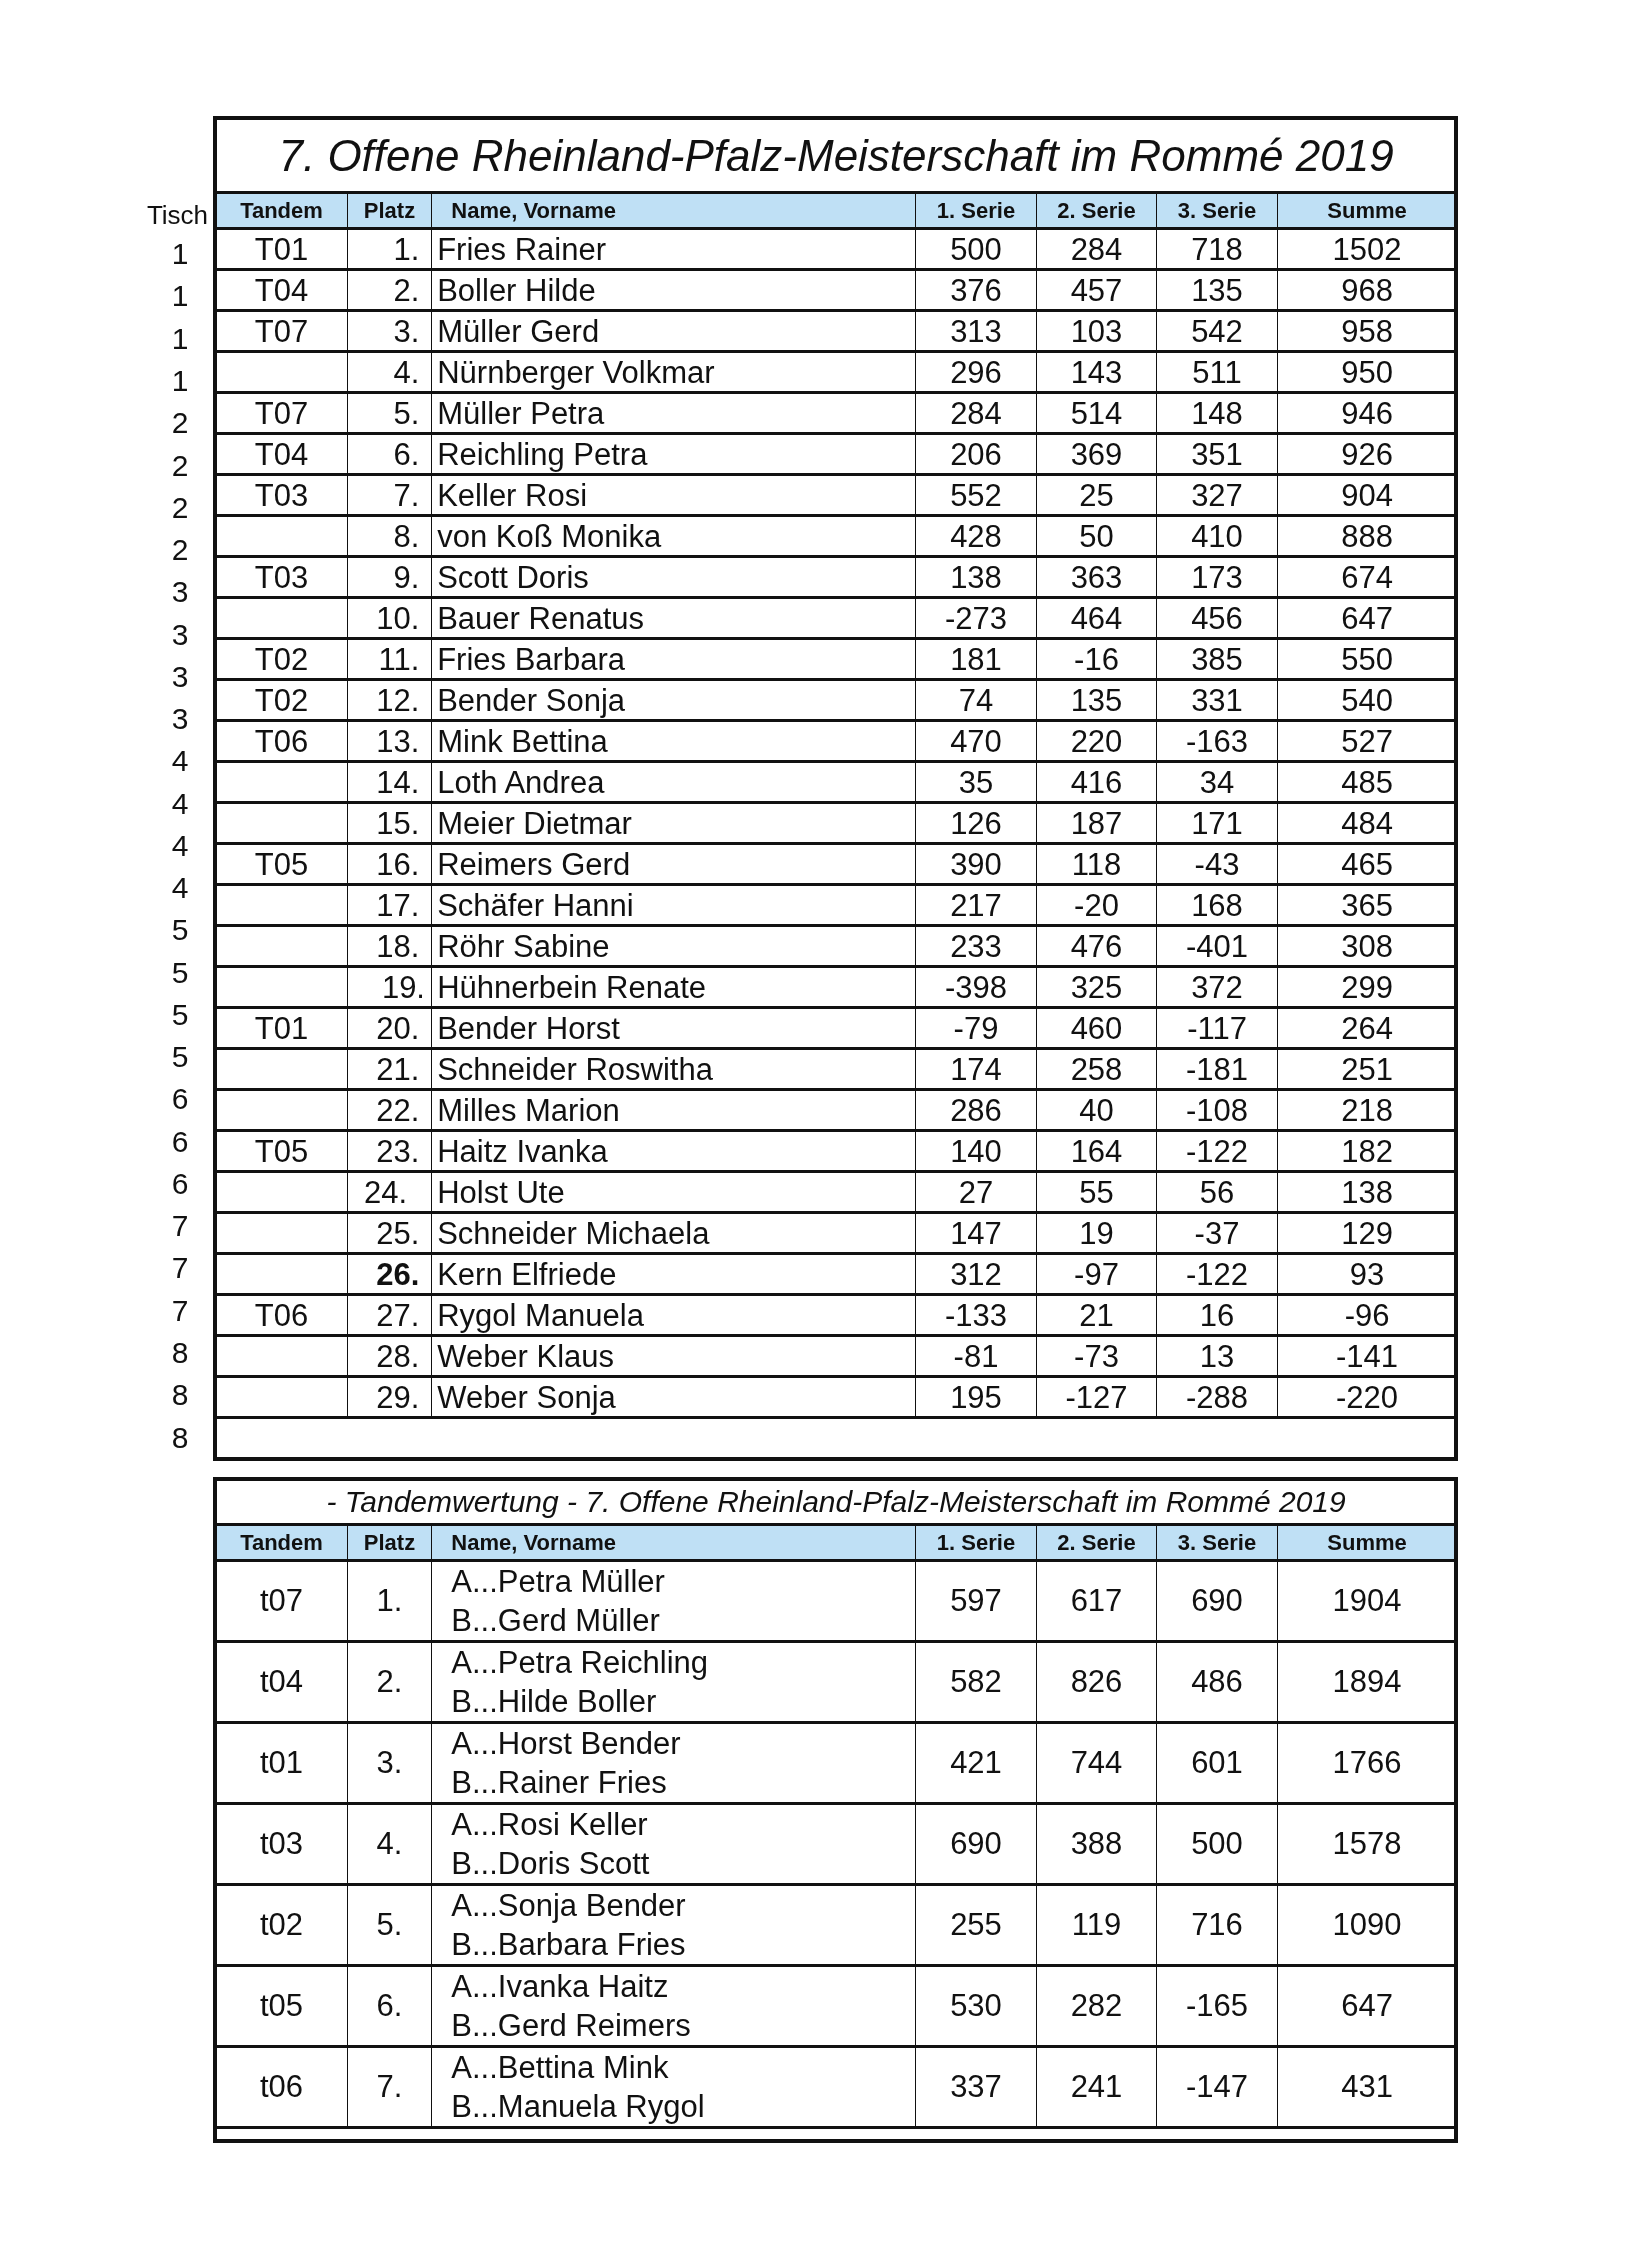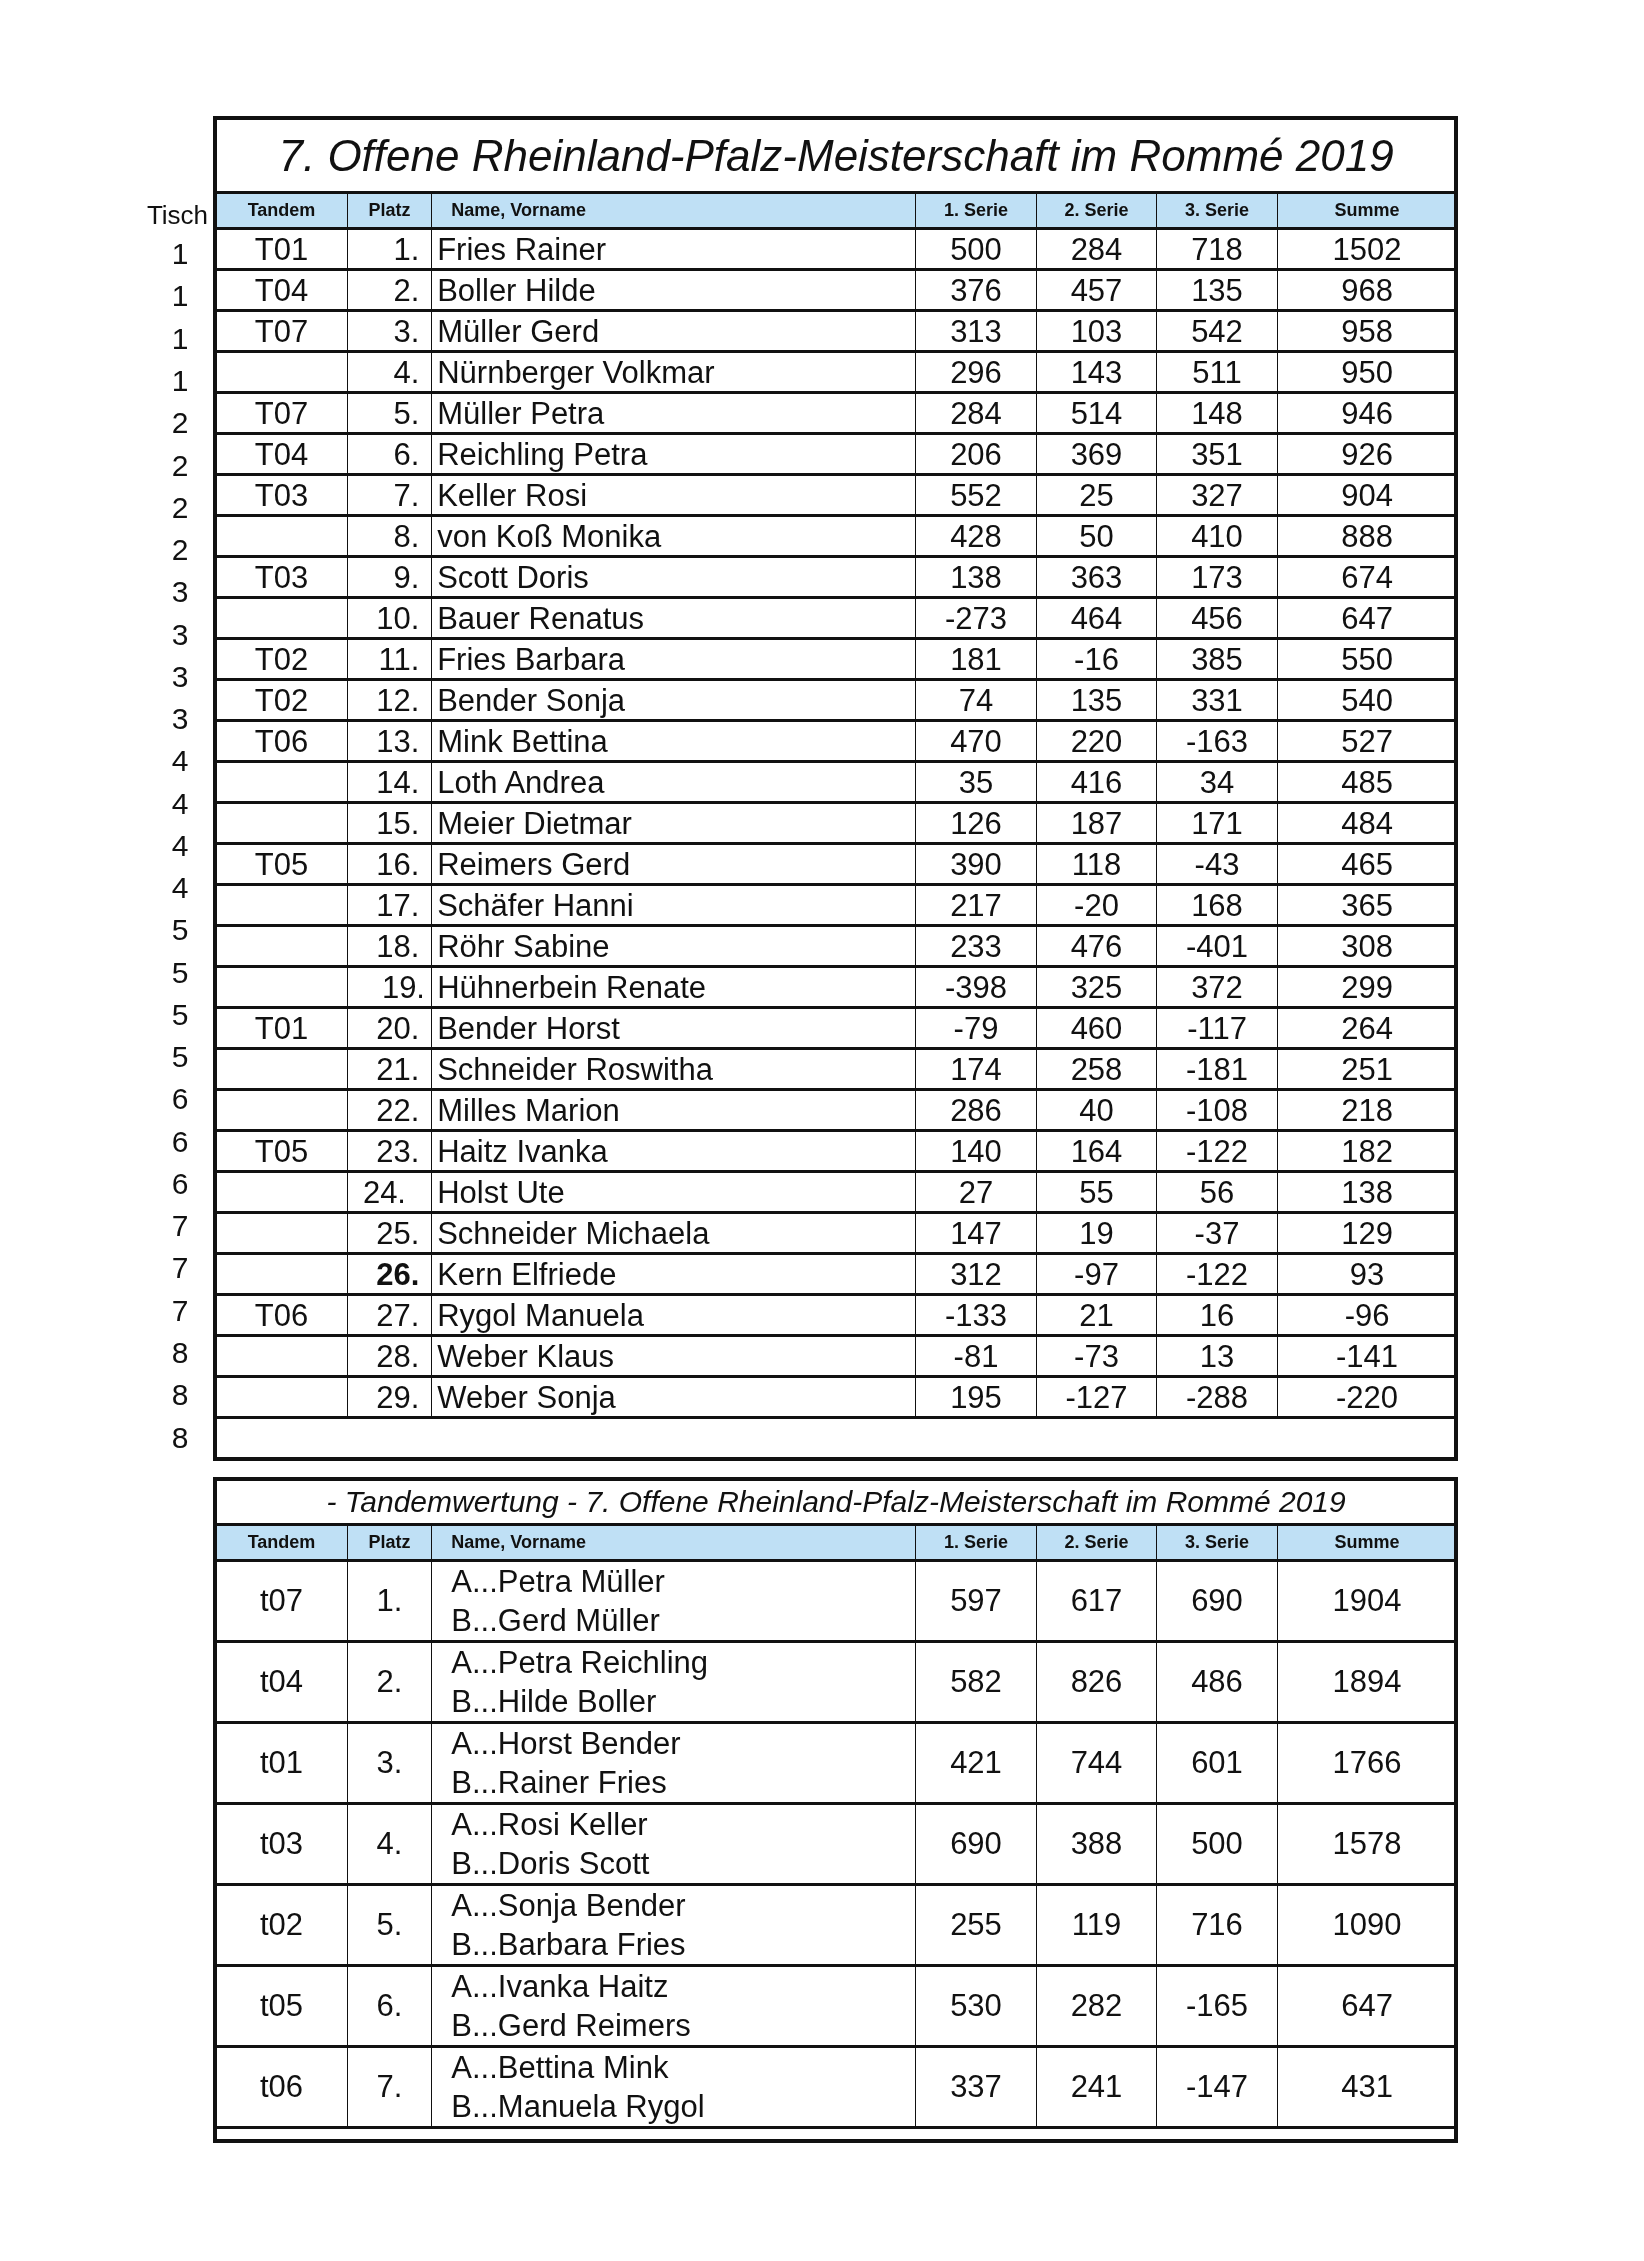--- a/index.html
+++ b/index.html
@@ -5,21 +5,21 @@
   html, body { margin:0; padding:0; background:#ffffff; }
   body { width:1644px; height:2261px; position:relative; overflow:hidden;
          font-family:"Liberation Sans", sans-serif; color:#111; }
   .tisch-head { position:absolute; left:139px; top:197px; width:77px; height:36px;
                 font-size:26px; line-height:36px; text-align:center; }
   .tisch-cell { position:absolute; width:64px; left:148px; height:42px; font-size:30px;
                 line-height:42px; text-align:center; }
   table.main { position:absolute; border-collapse:collapse; table-layout:fixed; }
   table.main td, table.main th { border:1.9px solid #111; padding:0; overflow:hidden; white-space:nowrap; }
   .title { text-align:center; font-weight:normal; font-style:italic; }
-  th.hd { background:#bfe0f5; font-weight:bold; font-size:18px; border-bottom:3.9px solid #111 !important; }
+  th.hd { background:#bfe0f5; font-weight:bold; font-size:22px; border-bottom:3.9px solid #111 !important; }
   td.c { text-align:center; }
   td.l { text-align:left; padding-left:5.2px !important; }
   #t1 { left:215px; top:118px; width:1241px; }
   #t1 td { font-size:31px; height:38px; line-height:37px; }
   #t1 tr.row td { border-bottom:3.2px solid #111; }
   #t1 .title-cell { font-size:44px; height:72px; border-bottom:3.9px solid #111; }
   #t1 th.hd { height:33px; }
   #t2 { left:215px; top:1479px; width:1241px; }
   #t2 .title-cell { font-size:30px; height:43px; border-bottom:3.9px solid #111; }
   #t2 th.hd { height:33px; }
@@ -290,21 +290,21 @@
         <td class="c">T05</td>
         <td class="c" style="text-align: right; padding-right: 11.6px;">23.</td>
         <td class="l">Haitz Ivanka</td>
         <td class="c">140</td>
         <td class="c">164</td>
         <td class="c">-122</td>
         <td class="c">182</td>
       </tr>
       <tr class="row">
         <td class="c"></td>
-        <td class="c" style="text-align: right; padding-right: 25px;">24.</td>
+        <td class="c" style="text-align: center; padding-right: 8px;">24.</td>
         <td class="l">Holst Ute</td>
         <td class="c">27</td>
         <td class="c">55</td>
         <td class="c">56</td>
         <td class="c">138</td>
       </tr>
       <tr class="row">
         <td class="c"></td>
         <td class="c" style="text-align: right; padding-right: 11.6px;">25.</td>
         <td class="l">Schneider Michaela</td>

